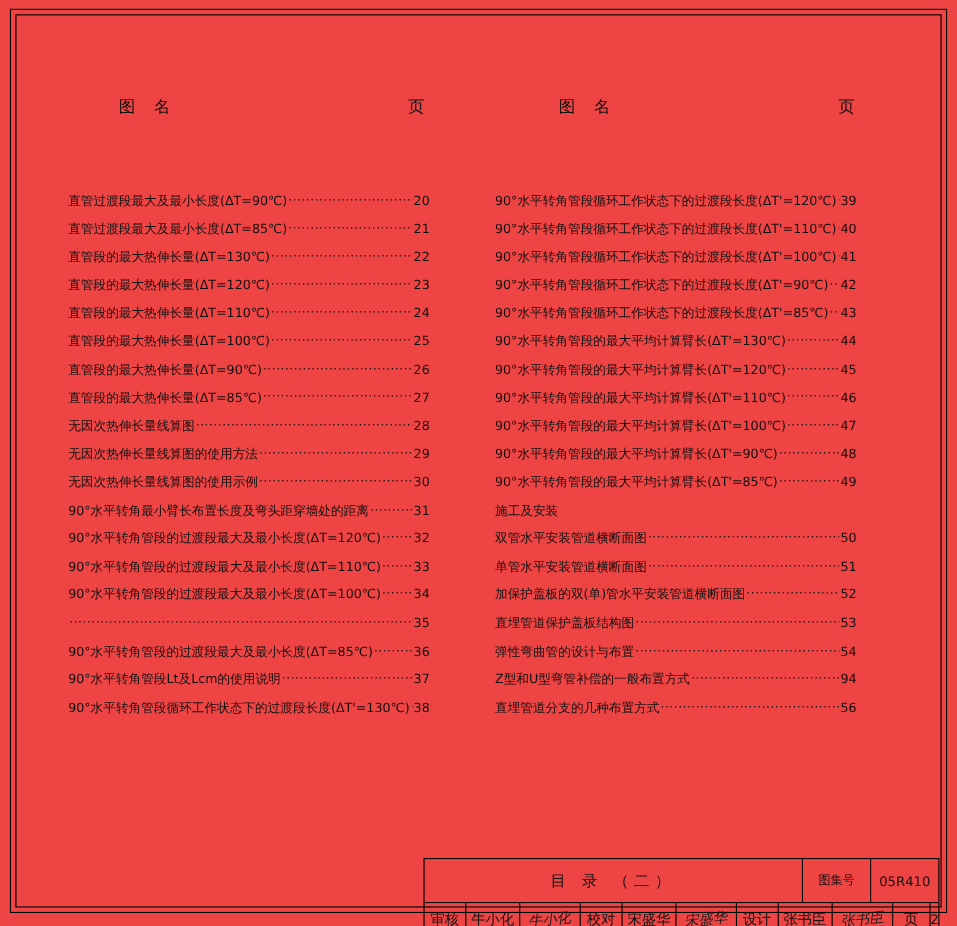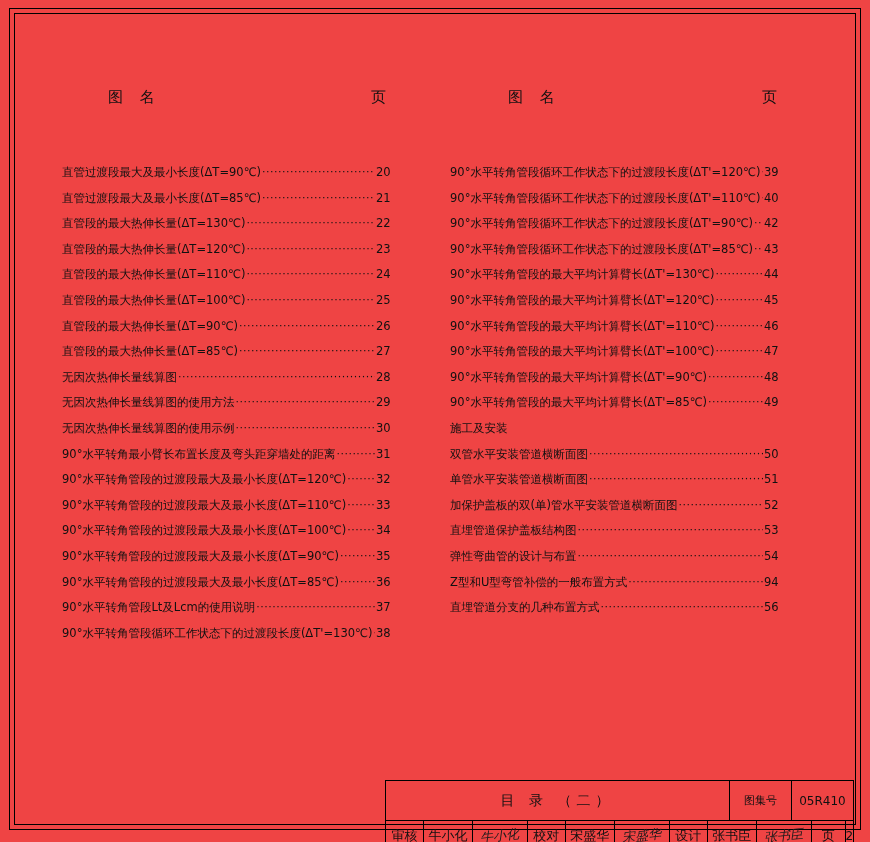--- a/index.html
+++ b/index.html
@@ -46,20 +46,21 @@
   }
   .head-name-l { left: 108px; top: 88px; }
   .head-page-l { left: 371px; top: 88px; letter-spacing: 0; }
   .head-name-r { left: 508px; top: 88px; }
   .head-page-r { left: 762px; top: 88px; letter-spacing: 0; }
 
   
   .toc {
     position: absolute;
     width: 330px;
+    margin-top: 10px;
   }
   .toc-left { left: 62px; top: 166px; }
   .toc-right { left: 450px; top: 166px; }
 
   .toc-row {
     display: flex;
     align-items: baseline;
     font-size: 11.5px;
     line-height: 13px;
     margin-bottom: 12.6px;
@@ -256,21 +257,20 @@
         <span class="toc-label">90°水平转角管段的过渡段最大及最小长度(ΔT=110℃)</span>
         <span class="toc-dots">························································································································</span>
         <span class="toc-page">33</span>
       </div>
       <div class="toc-row">
         <span class="toc-label">90°水平转角管段的过渡段最大及最小长度(ΔT=100℃)</span>
         <span class="toc-dots">························································································································</span>
         <span class="toc-page">34</span>
       </div>
       <div class="toc-row">
-        <span class="toc-label">90°水平转角管段的过渡段最大及最小长度(ΔT=90℃)</span>
         <span class="toc-dots">························································································································</span>
         <span class="toc-page">35</span>
       </div>
       <div class="toc-row">
         <span class="toc-label">90°水平转角管段的过渡段最大及最小长度(ΔT=85℃)</span>
         <span class="toc-dots">························································································································</span>
         <span class="toc-page">36</span>
       </div>
       <div class="toc-row">
         <span class="toc-label">90°水平转角管段Lt及Lcm的使用说明</span>
@@ -286,20 +286,25 @@
   <div class="toc toc-right" id="toc-right">
       <div class="toc-row">
         <span class="toc-label">90°水平转角管段循环工作状态下的过渡段长度(ΔT'=120℃)</span>
         <span class="toc-dots">························································································································</span>
         <span class="toc-page">39</span>
       </div>
       <div class="toc-row">
         <span class="toc-label">90°水平转角管段循环工作状态下的过渡段长度(ΔT'=110℃)</span>
         <span class="toc-dots">························································································································</span>
         <span class="toc-page">40</span>
+      </div>
+      <div class="toc-row">
+        <span class="toc-label">90°水平转角管段循环工作状态下的过渡段长度(ΔT'=100℃)</span>
+        <span class="toc-dots">························································································································</span>
+        <span class="toc-page">41</span>
       </div>
       <div class="toc-row">
         <span class="toc-label">90°水平转角管段循环工作状态下的过渡段长度(ΔT'=90℃)</span>
         <span class="toc-dots">························································································································</span>
         <span class="toc-page">42</span>
       </div>
       <div class="toc-row">
         <span class="toc-label">90°水平转角管段循环工作状态下的过渡段长度(ΔT'=85℃)</span>
         <span class="toc-dots">························································································································</span>
         <span class="toc-page">43</span>

